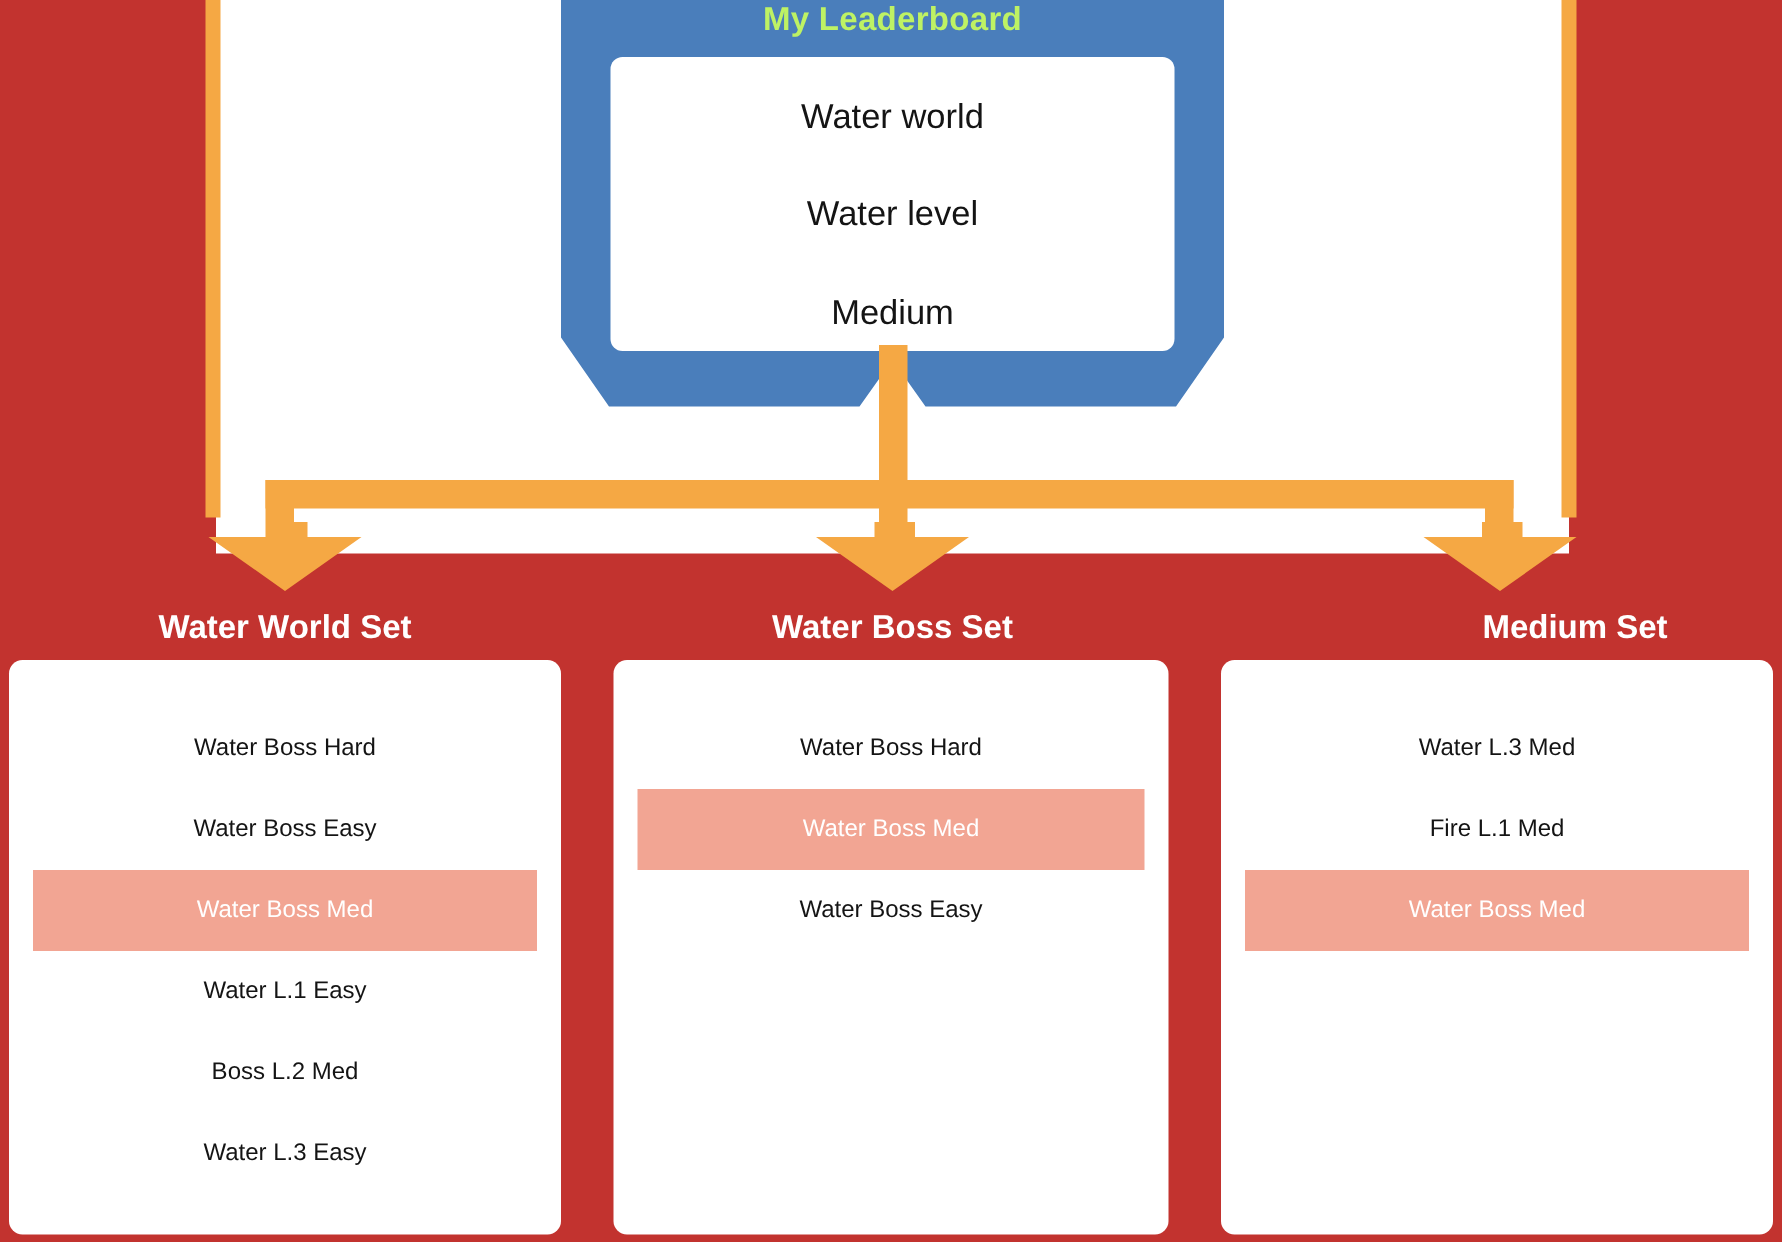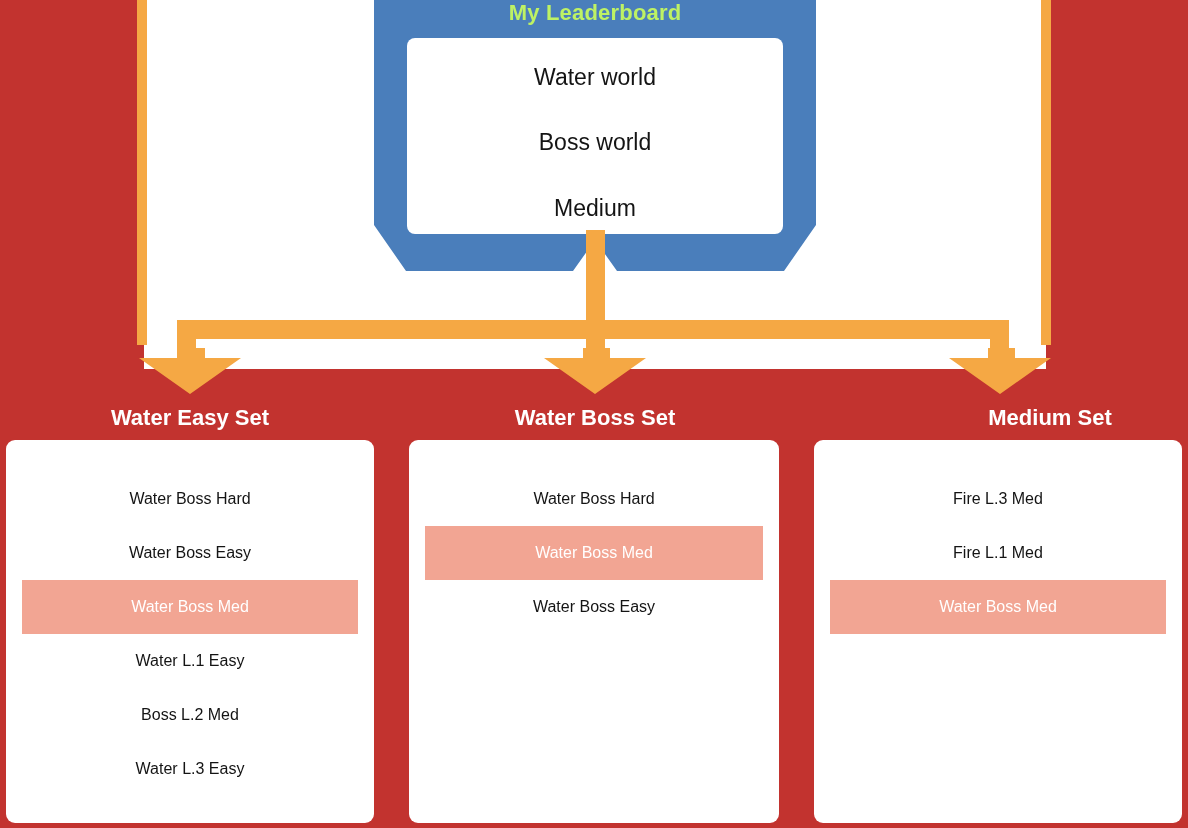--- a/index.html
+++ b/index.html
@@ -137,21 +137,21 @@
 
   <div class="backdrop-panel"></div>
 
   <div class="leaderboard">
     <svg class="leaderboard-shape" viewBox="0 0 442 289" preserveAspectRatio="none">
       <path d="M 0,0 L 442,0 L 442,237 L 410,283 L 243,283 L 221,252 L 199,283 L 32,283 L 0,237 Z" fill="#4a7ebb"></path>
     </svg>
     <div class="leaderboard-title">My Leaderboard</div>
     <div class="leaderboard-inner">
       <div class="leaderboard-row">Water world</div>
-      <div class="leaderboard-row">Boss world</div>
+      <div class="leaderboard-row">Water level</div>
       <div class="leaderboard-row">Medium</div>
     </div>
   </div>
 
   <svg class="connectors" viewBox="0 0 1188 440" preserveAspectRatio="none">
     <g fill="#f5a844">
 
       <rect x="137" y="-10" width="10" height="355"></rect>
 
       <rect x="177" y="320" width="832" height="19"></rect>
@@ -165,38 +165,38 @@
       <rect x="990" y="320" width="19" height="45"></rect>
 
       <path d="M 139,358 L 178,358 L 178,348 L 205,348 L 205,358 L 241,358 L 190,394 Z"></path>
 
       <path d="M 544,358 L 583,358 L 583,348 L 610,348 L 610,358 L 646,358 L 595,394 Z"></path>
 
       <path d="M 949,358 L 988,358 L 988,348 L 1015,348 L 1015,358 L 1051,358 L 1000,394 Z"></path>
     </g>
   </svg>
 
-  <div class="set-heading" id="heading-0">Water Easy Set</div>
+  <div class="set-heading" id="heading-0">Water World Set</div>
   <div class="set-heading" id="heading-1">Water Boss Set</div>
   <div class="set-heading" id="heading-2">Medium Set</div>
 
   <div class="set-card" id="card-0">
     <div class="set-item">Water Boss Hard</div>
     <div class="set-item">Water Boss Easy</div>
     <div class="set-item highlighted">Water Boss Med</div>
     <div class="set-item">Water L.1 Easy</div>
     <div class="set-item">Boss L.2 Med</div>
     <div class="set-item">Water L.3 Easy</div>
   </div>
 
   <div class="set-card" id="card-1">
     <div class="set-item">Water Boss Hard</div>
     <div class="set-item highlighted">Water Boss Med</div>
     <div class="set-item">Water Boss Easy</div>
   </div>
 
   <div class="set-card" id="card-2">
-    <div class="set-item">Fire L.3 Med</div>
+    <div class="set-item">Water L.3 Med</div>
     <div class="set-item">Fire L.1 Med</div>
     <div class="set-item highlighted">Water Boss Med</div>
   </div>
 
 </div>
 
 </body></html>

